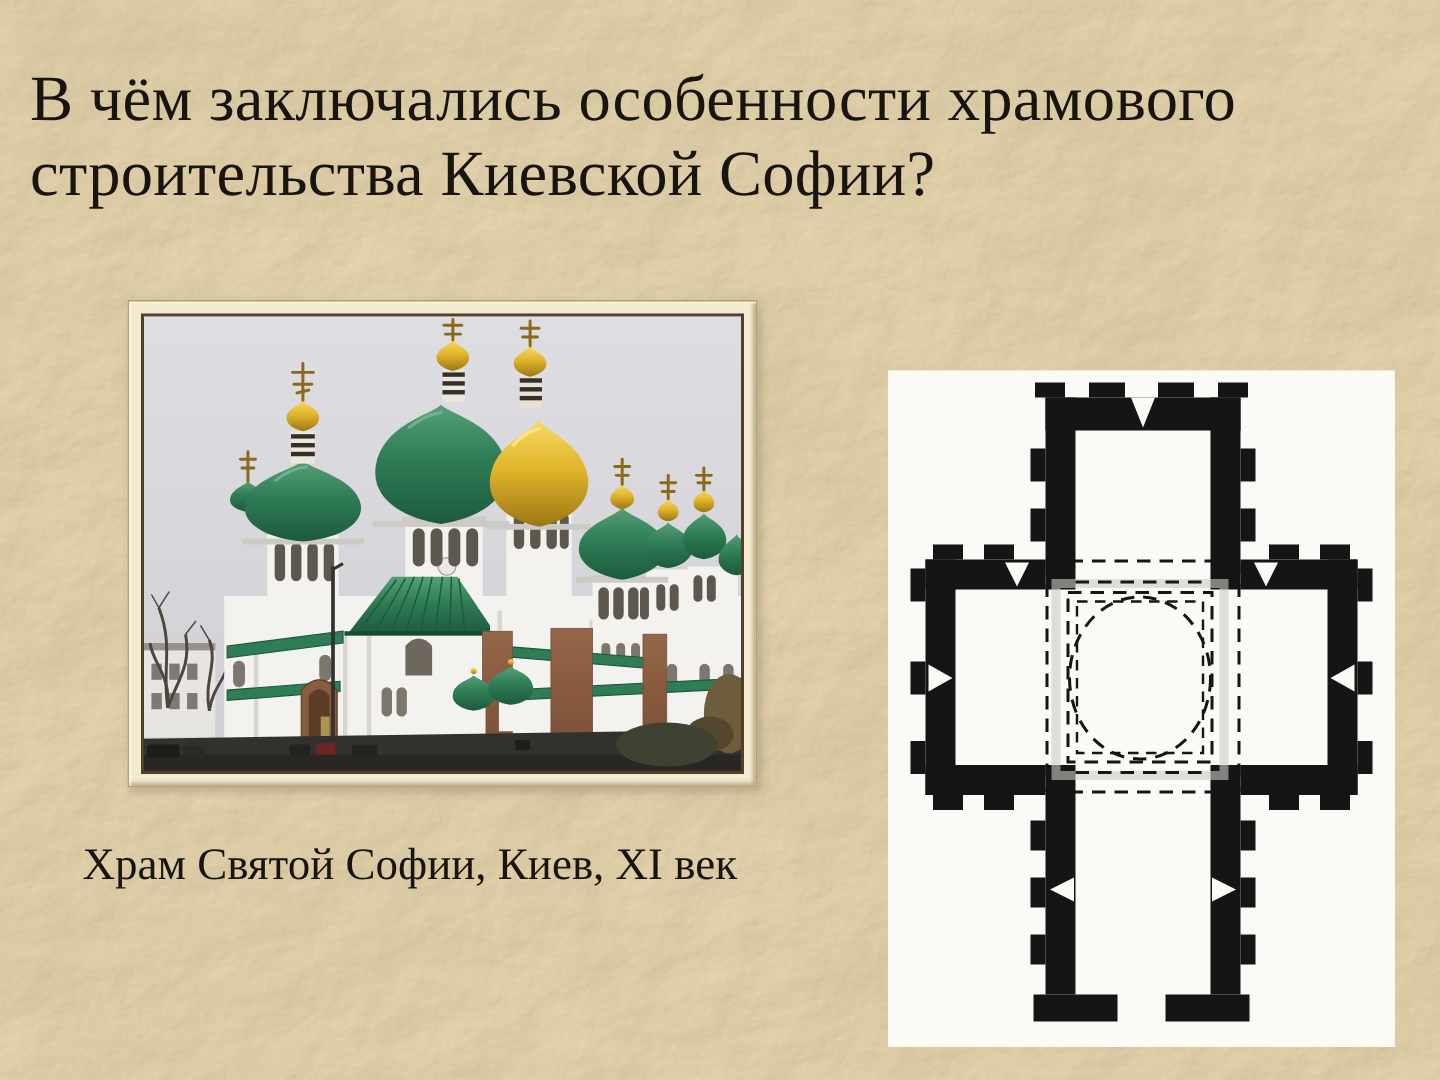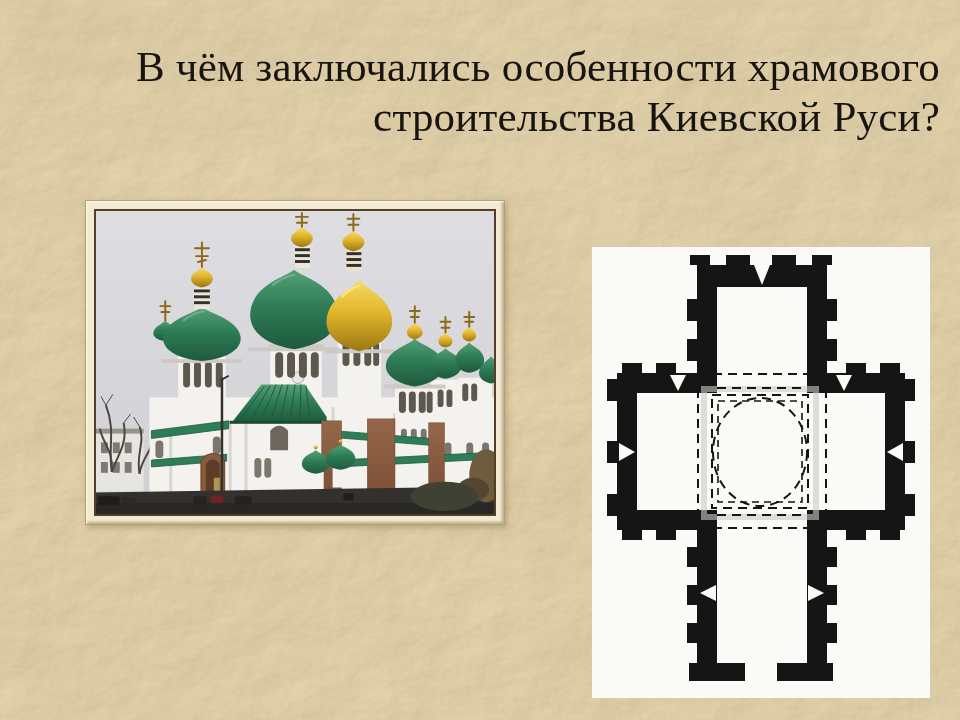--- a/index.html
+++ b/index.html
@@ -6,21 +6,21 @@
     --background:#dbc69e; --title_text:#18140f; --frame:#f2ebd1; --frame_line:#54402a;
     --sky:#d9d8dc; --wall:#f3f2ee; --wall_shade:#d8d6d2; --window_dark:#5d574e;
     --dome_green:#2f7d57; --dome_green_dark:#1d5a3c; --dome_gold:#e2b62c; --dome_gold_dark:#9c7714;
     --plan_ink:#151515; --plan_paper:#fafaf7; --brick:#94664a; --ground:#33312d;
   }
   html,body{margin:0;padding:0}
   .slide{position:relative;width:960px;height:720px;background:var(--background);overflow:hidden;
          font-family:"Liberation Serif","DejaVu Serif",serif;color:var(--title_text)}
   .bg-texture{position:absolute;left:0;top:0;z-index:0}
   .layer{position:absolute;z-index:1}
-  .title{left:20px;top:42px;width:920px;text-align:right;font-size:43px;line-height:1.16;
+  .title{left:20px;top:42px;width:920px;text-align:left;font-size:43px;line-height:1.16;
          color:var(--title_text);letter-spacing:.2px}
   .title span{display:block}
   .photo-figure{left:85px;top:200px;width:420px;height:325px}
   .photo-frame{width:100%;height:100%;box-sizing:border-box;background:var(--frame);padding:8px;
                border:1px solid #b3a06c;
                box-shadow:inset 1px 1px 2px #fff9e4, inset -2px -2px 3px rgba(110,88,48,.45),
                           2px 3px 6px rgba(96,76,42,.30)}
   .photo-inner{width:100%;height:100%;box-sizing:border-box;border:2px solid var(--frame_line);
                background:var(--sky)}
   svg.photo, svg.plan{display:block;width:100%;height:100%}
@@ -55,21 +55,21 @@
         <feColorMatrix in="t" type="matrix" values="0 0 0 0 0.52  0 0 0 0 0.42  0 0 0 0 0.24  0.8 0 0 0 -0.18"></feColorMatrix>
       </filter>
     </defs>
     <rect width="960" height="720" fill="#d9c49c"></rect>
     <rect width="960" height="720" filter="url(#fPaper)" opacity="0.85"></rect>
     <rect width="960" height="720" filter="url(#fBlotch)" opacity="0.35"></rect>
   </svg>
 
   <div class="layer title">
     <span>В чём заключались особенности храмового</span>
-    <span>строительства Киевской Руси?</span>
+    <span>строительства Киевской Софии?</span>
   </div>
 
   <div class="layer photo-figure">
     <div class="photo-frame">
       <div class="photo-inner">
         <svg class="photo" viewBox="0 0 402 309" preserveAspectRatio="none">
           <defs>
             <linearGradient id="skyg" x1="0" y1="0" x2="0" y2="1">
               <stop offset="0" stop-color="#dedde2"></stop>
                 <stop offset="1" stop-color="#d0cfd3"></stop>
@@ -332,20 +332,21 @@
           <g>
             <ellipse cx="394" cy="270" rx="17" ry="27" fill="#6e5d3d"></ellipse>
             <ellipse cx="381" cy="284" rx="16" ry="12" fill="#55472f"></ellipse>
             <ellipse cx="352" cy="291" rx="34" ry="15" fill="#3f4132"></ellipse>
           </g>
         </svg>
       </div>
     </div>
   </div>
 
+  <div class="layer caption caption-photo">Храм Святой Софии, Киев, XI век</div>
 
 
   <div class="layer plan-figure">
     <svg class="plan" viewBox="0 0 338 451" preserveAspectRatio="none">
       <rect width="338" height="451" class="cut"></rect>
 
       <g class="ink">
 
         <rect x="105" y="18" width="130" height="22"></rect>
         <rect x="105" y="18" width="20" height="128"></rect>

